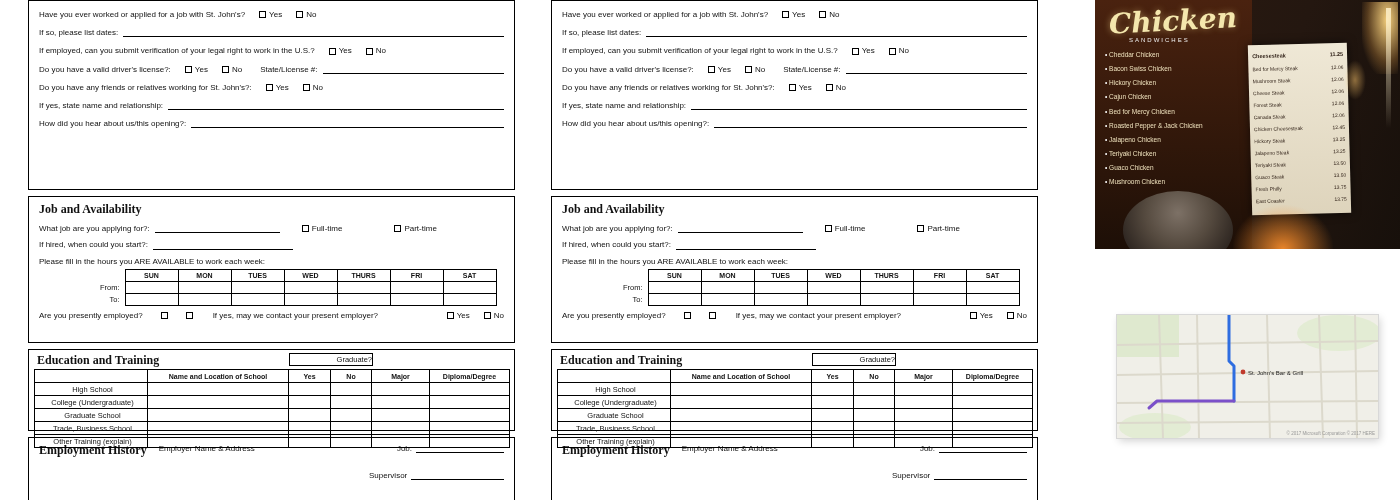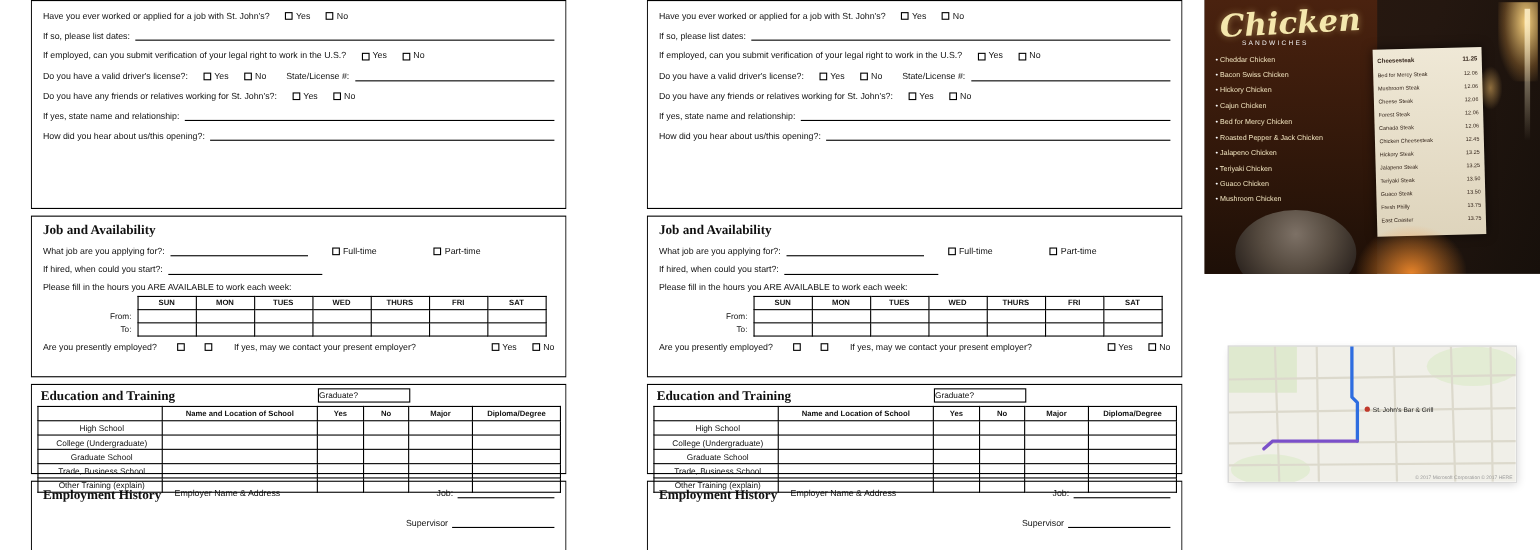--- a/index.html
+++ b/index.html
@@ -1,21 +1,21 @@
 <!DOCTYPE html>
 <html><head>
 <meta charset="utf-8">
 <style>
   *{box-sizing:border-box;margin:0;padding:0}
   html,body{width:1400px;height:500px;overflow:hidden;background:#fff;
     font-family:"Liberation Sans",sans-serif;color:#111}
   body{position:relative}
 
   
-  #forms-row{position:absolute;left:28px;top:0;display:flex;gap:73px}
+  #forms-row{position:absolute;left:28px;top:0;display:flex;gap:36px}
   .app-form{width:487px;height:500px;overflow:hidden;font-size:8px;flex:none}
   .sec{border:1px solid #000;margin-bottom:6px;padding:6px 10px}
   .sec-top{height:190px;padding-top:9px}
   .sec-job{height:147px}
   .sec-edu{height:82px;padding:4px 5px;position:relative}
   .sec-emp{height:70px}
   .frow{display:flex;align-items:flex-end;margin-bottom:9px;white-space:nowrap}
   .sec-job .frow{margin-bottom:7px}
   .lbl{white-space:nowrap;line-height:1.15}
   .cb{width:7px;height:7px;border:1px solid #000;display:inline-block;flex:none;
@@ -32,21 +32,21 @@
   
   .avail-table{border-collapse:collapse;margin:3px 0 5px 14px}
   .avail-table td{border:1px solid #000;width:53px;height:12px;font-size:7px;
       text-align:center;vertical-align:middle}
   .avail-table td.nob{border:none;width:72px;text-align:right;padding-right:5px;
       font-size:7.5px}
   .avail-table td.dayh{font-weight:bold}
 
   
   .grad-box{position:absolute;left:260px;top:3px;width:84px;height:13px;
-      border:1px solid #000;text-align:left;font-size:7.5px;line-height:12px;background:#fff}
+      border:1px solid #000;text-align:right;font-size:7.5px;line-height:12px;background:#fff}
   .edu-table{border-collapse:collapse;table-layout:fixed;margin-top:15px;width:475px}
   .edu-table th,.edu-table td{border:1px solid #000;height:13px;font-size:7px;
       text-align:center;vertical-align:middle;overflow:hidden;white-space:nowrap}
   .edu-table th{font-weight:bold}
   .edu-table td.rowlbl{text-align:center;padding-left:3px;font-size:7.5px}
 
   
   .emp-row1{display:flex;white-space:nowrap}
   .emp-col{margin-left:12px;font-weight:normal;margin-bottom:1px}
   .job-lbl{margin-left:auto;margin-bottom:1px}

